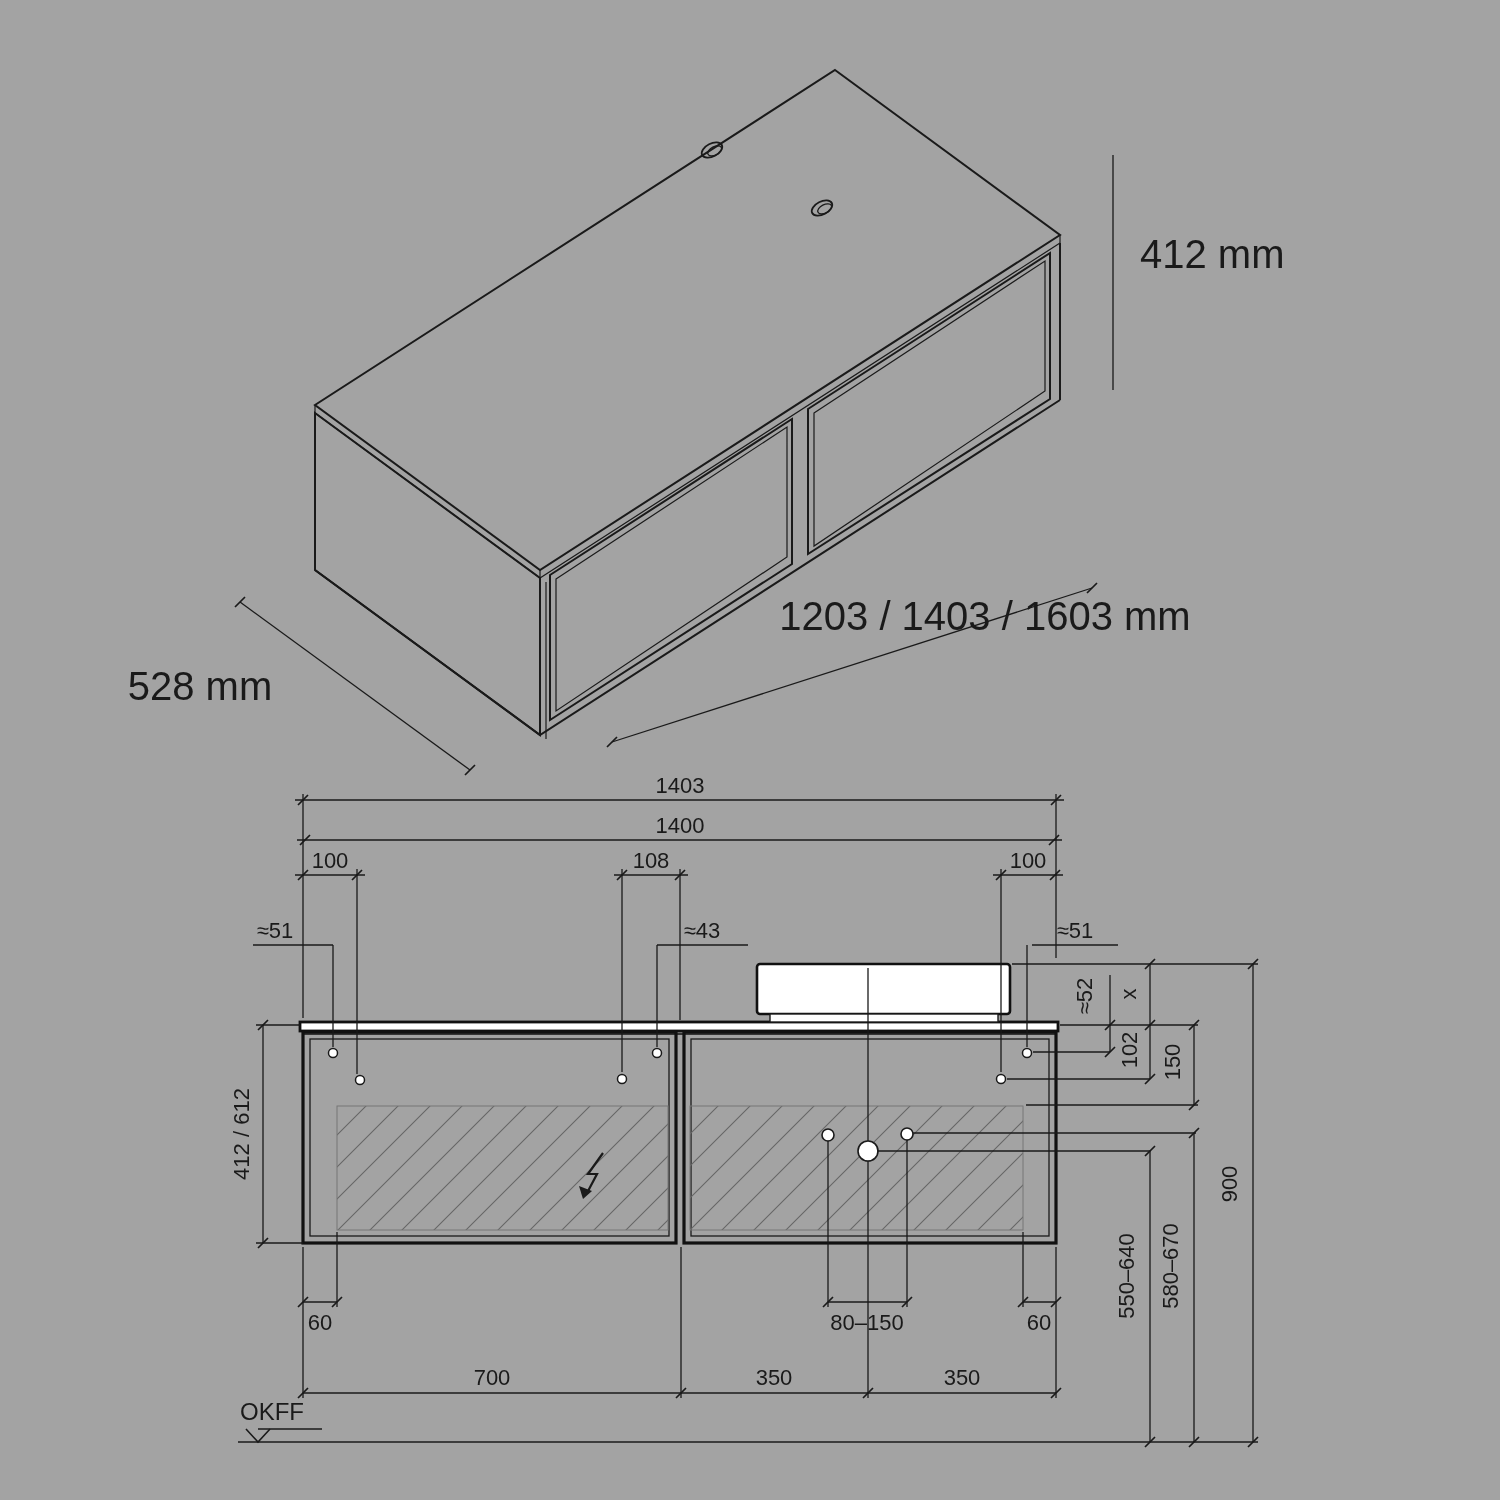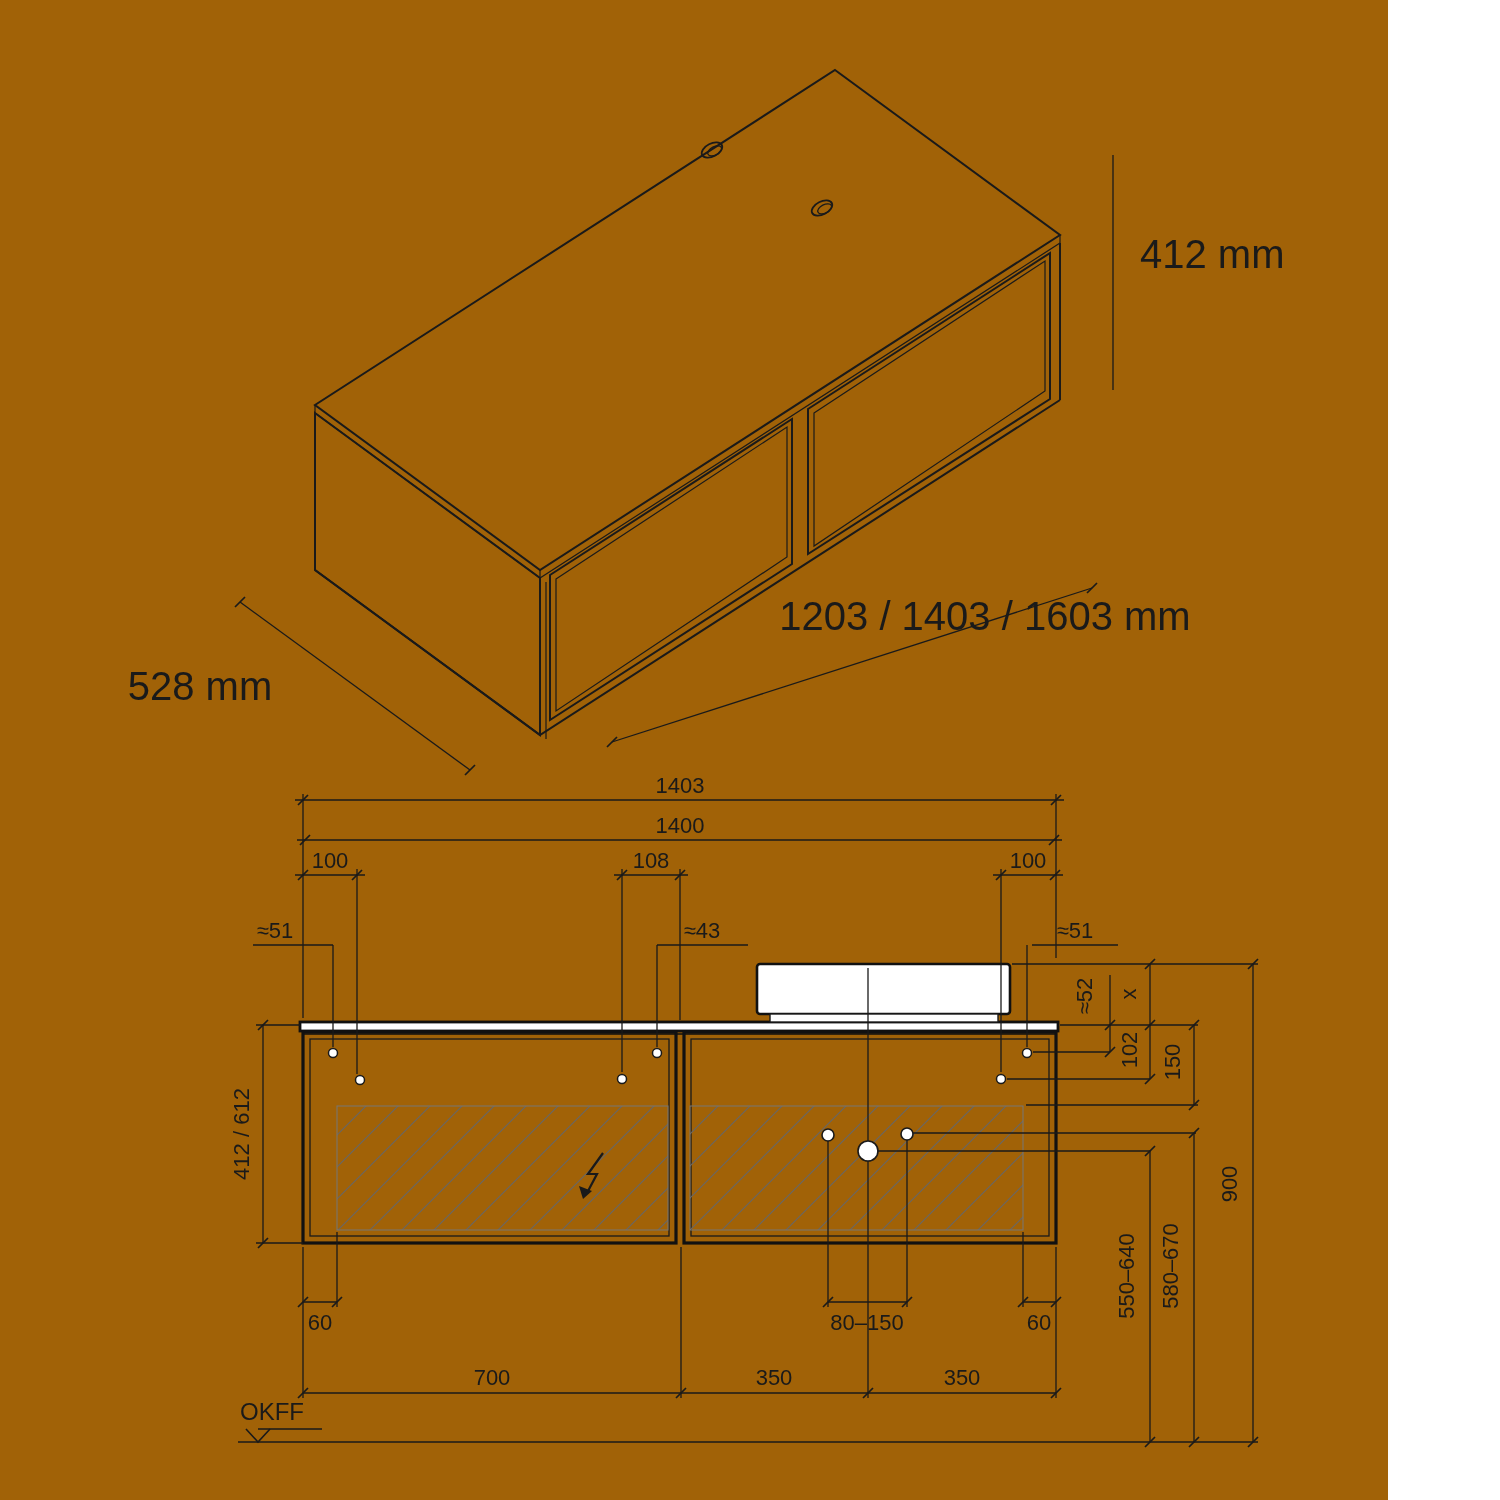--- a/index.html
+++ b/index.html
@@ -1,16 +1,16 @@
 <!DOCTYPE html>
 <html><head>
 <meta charset="utf-8">
 <style>
   html,body{margin:0;padding:0;background:#fff;}
-  .page{width:1388px;height:1500px;background:#a16207;position:relative;font-family:"Liberation Sans",sans-serif;}
+  .page{width:1500px;height:1500px;background:#a3a3a3;position:relative;font-family:"Liberation Sans",sans-serif;}
   svg{display:block;}
   .dim{font-family:"Liberation Sans",sans-serif;font-size:22px;fill:#1a1a1a;}
   .big{font-family:"Liberation Sans",sans-serif;font-size:40px;fill:#1a1a1a;}
   .okff{font-family:"Liberation Sans",sans-serif;font-size:24px;fill:#1a1a1a;}
   .thin{stroke:#1a1a1a;stroke-width:1.3;fill:none;}
   .tick{stroke:#1a1a1a;stroke-width:1.7;fill:none;}
   .edge{stroke:#1a1a1a;stroke-width:2;fill:none;}
   .edge-thin{stroke:#1a1a1a;stroke-width:1.2;fill:none;}
   .box-thick{stroke:#111;stroke-width:3.2;fill:none;}
   .box-inner{stroke:#1a1a1a;stroke-width:1.3;fill:none;}

